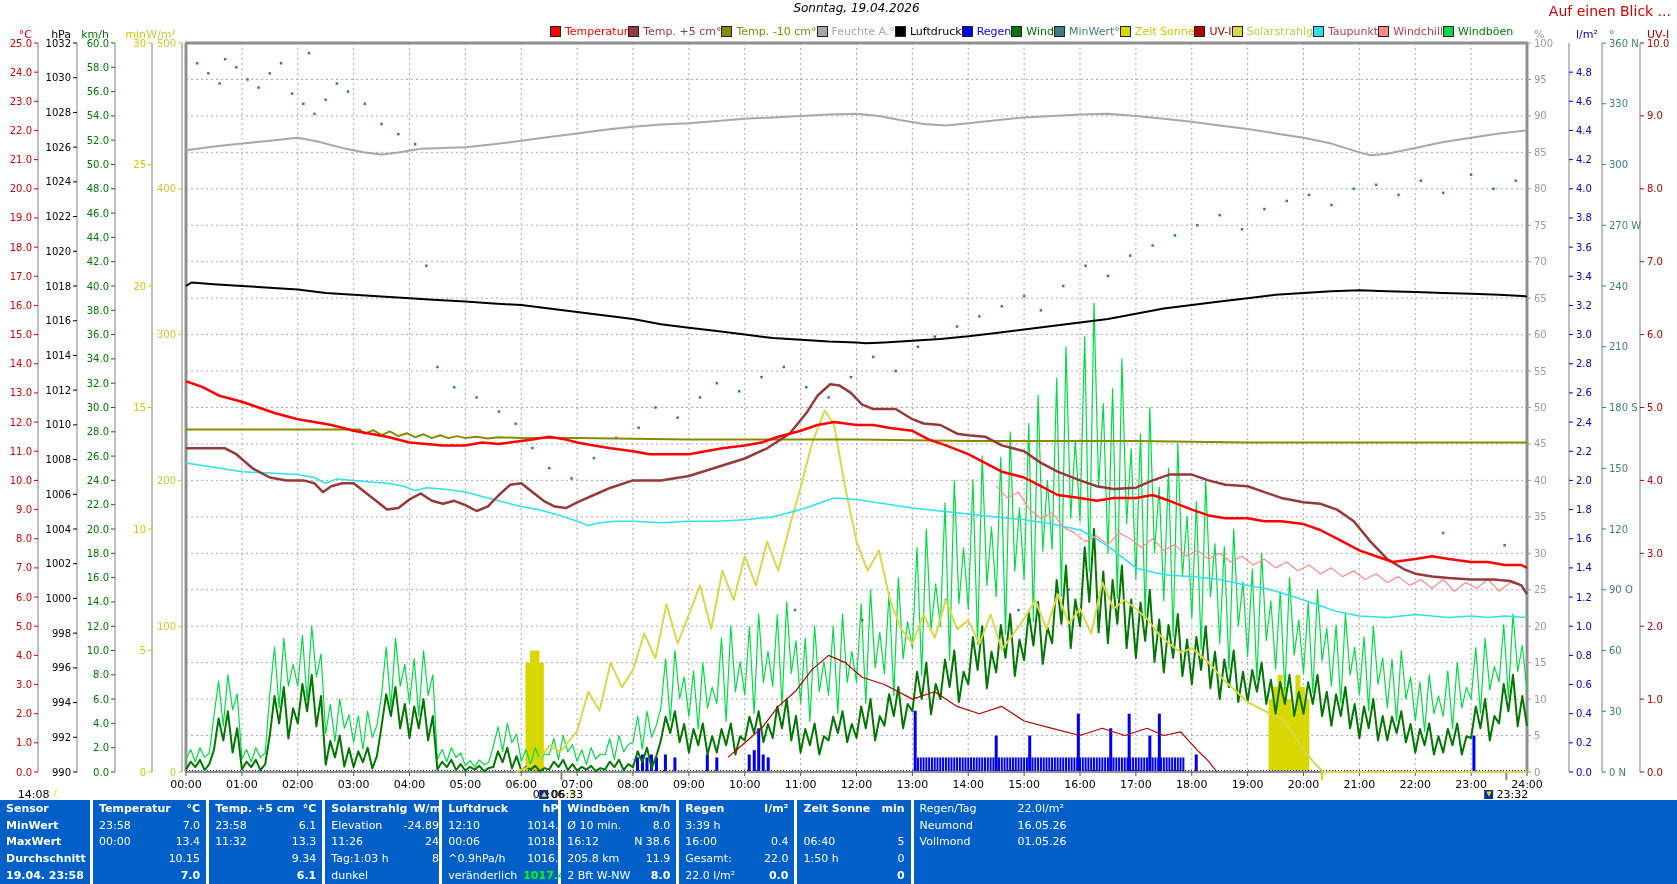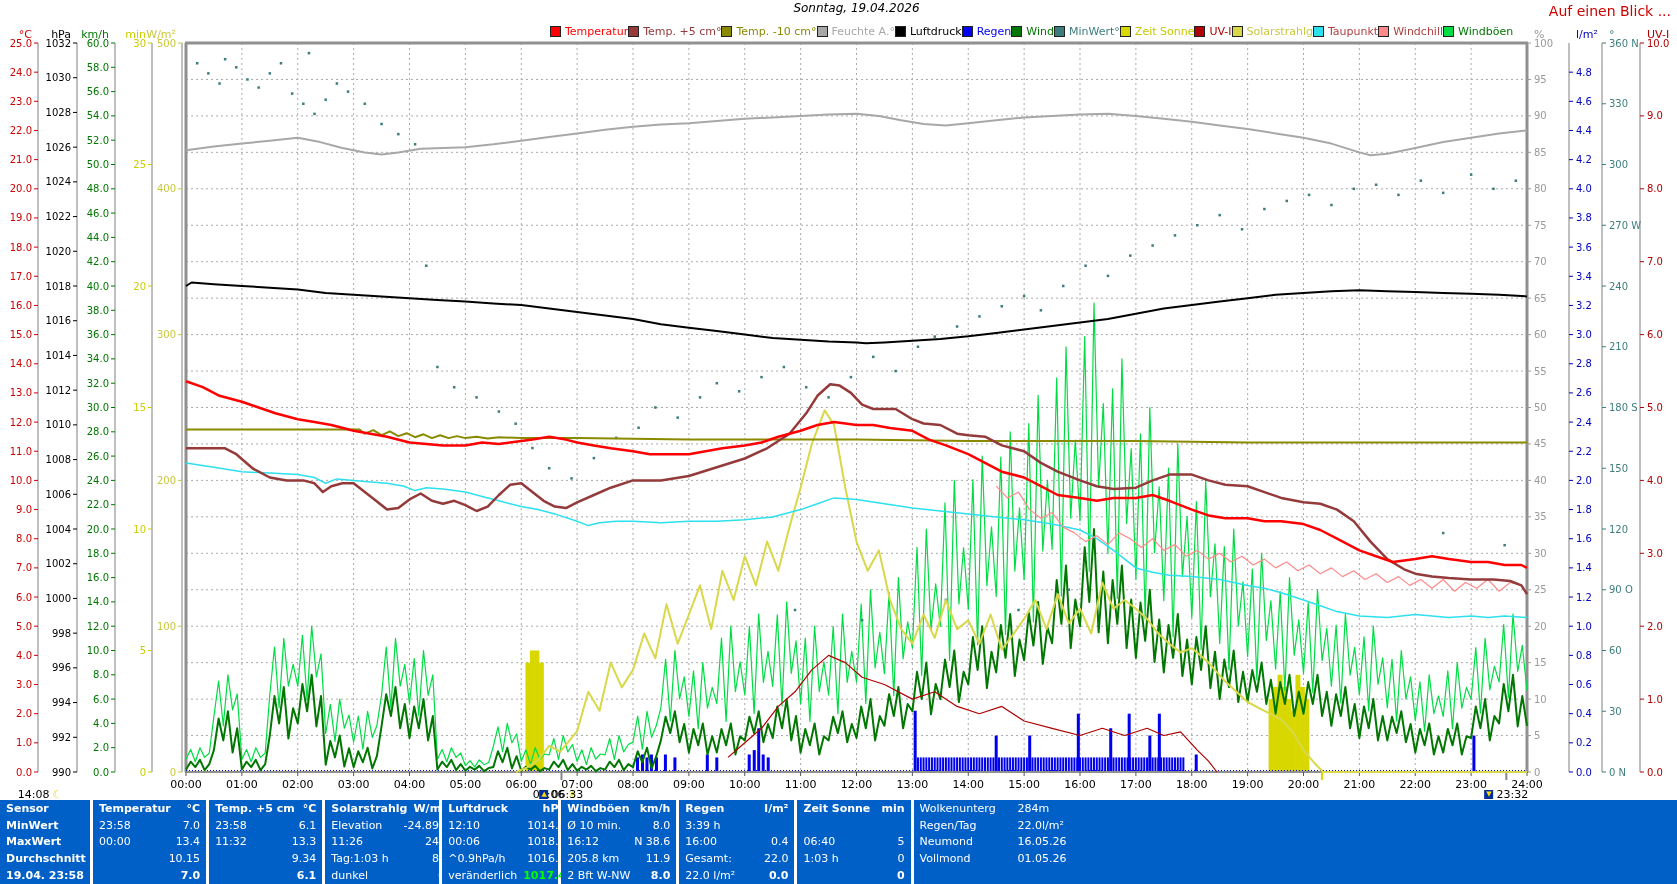--- a/index.html
+++ b/index.html
@@ -924,33 +924,29 @@
         </div>
         <div class="frow">
           <span></span>
           <span></span>
         </div>
         <div class="frow">
           <span>06:40</span>
           <span>5</span>
         </div>
         <div class="frow">
-          <span>1:03 h</span>
+          <span>1:50 h</span>
           <span>0</span>
         </div>
         <div class="frow">
           <span></span>
           <span class="b">0</span>
         </div>
       </div>
       <div class="fcol" style="width: 770px;">
-        <div class="frow left">
-          <span style="width: 92px; display: inline-block;">Wolkenunterg</span>
-          <span>284m</span>
-        </div>
         <div class="frow left">
           <span style="width: 92px; display: inline-block;">Regen/Tag</span>
           <span>22.0l/m²</span>
         </div>
         <div class="frow left">
           <span style="width: 92px; display: inline-block;">Neumond</span>
           <span>16.05.26</span>
         </div>
         <div class="frow left">
           <span style="width: 92px; display: inline-block;">Vollmond</span>

